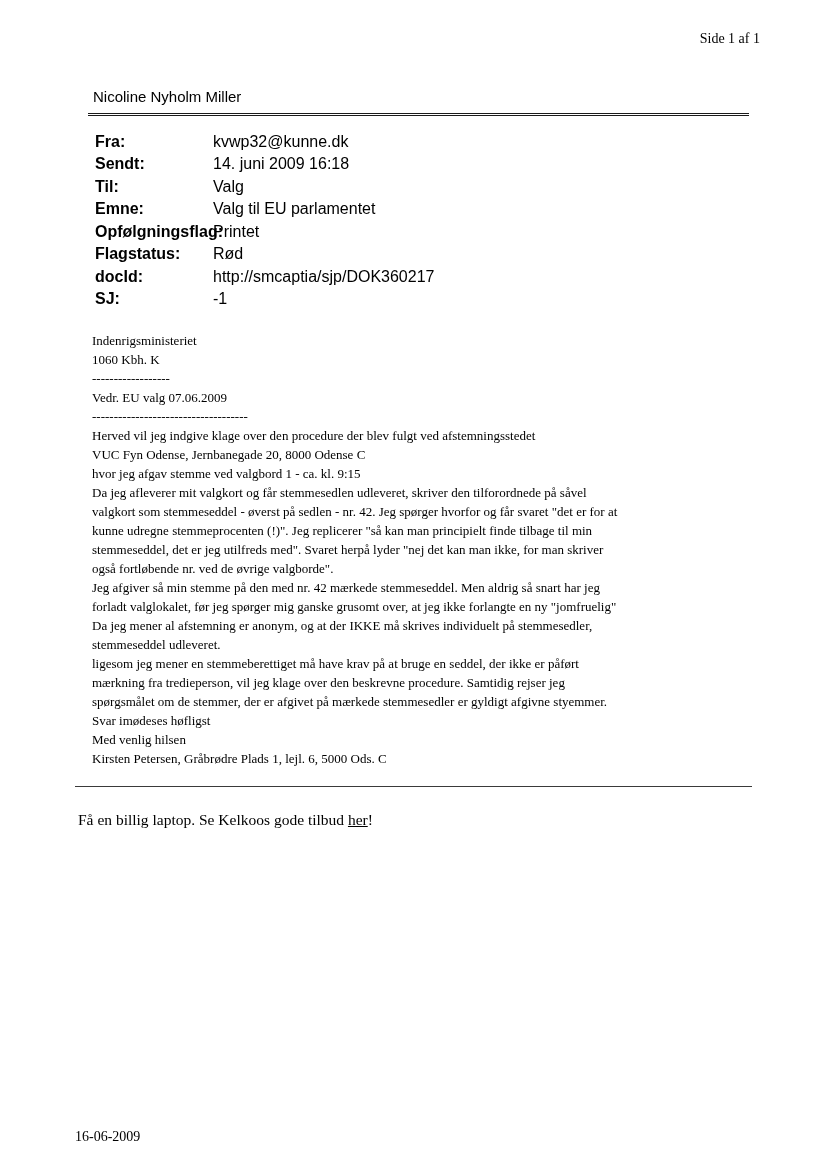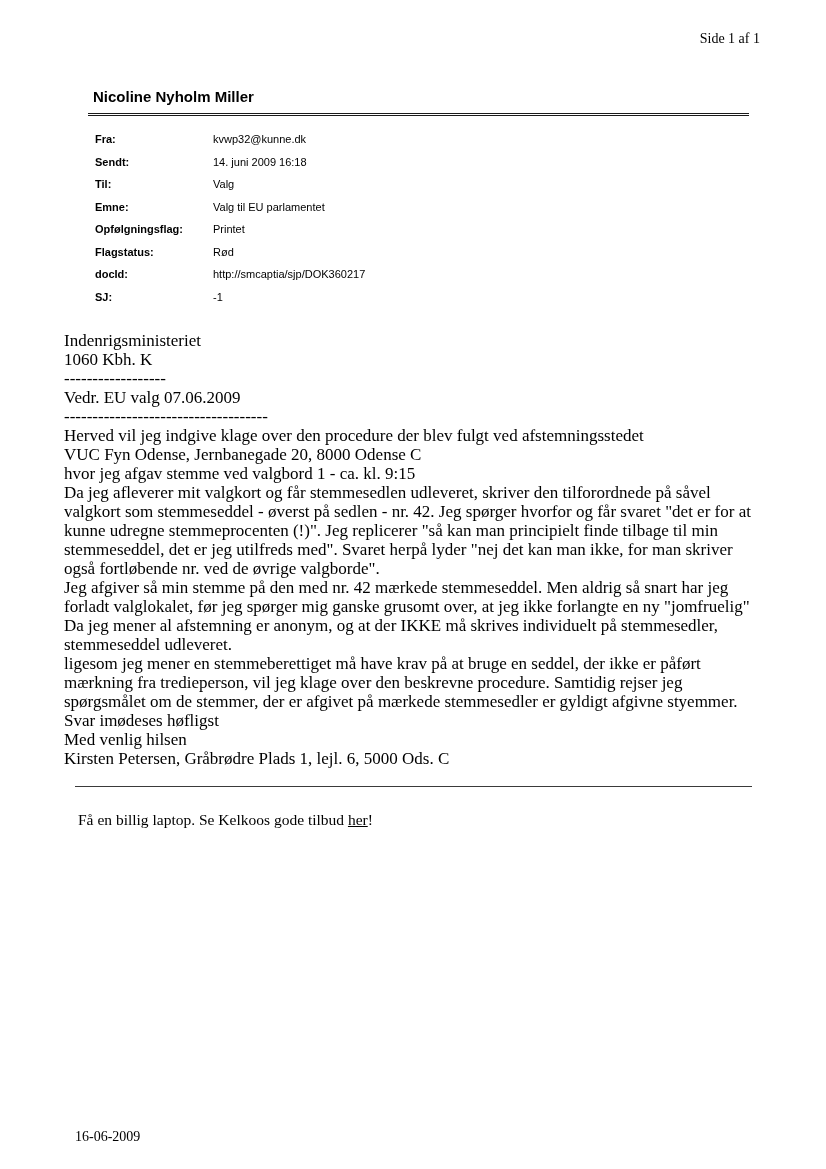--- a/index.html
+++ b/index.html
@@ -21,51 +21,51 @@
   }
 
   .email-header {
     position: absolute;
     left: 88px;
     top: 88px;
     width: 661px;
     font-family: "Liberation Sans", sans-serif;
   }
   .owner {
-    font-weight: bold;
+    font-weight: normal;
     font-size: 15px;
     padding-left: 5px;
     margin-bottom: 8px;
   }
   .header-rule {
     height: 3px;
     border-top: 1px solid #1a1a1a;
     border-bottom: 1px solid #1a1a1a;
     margin-bottom: 12px;
   }
   .field-row {
     display: flex;
-    align-items: center;
+    align-items: flex-end;
     height: 22.5px;
     padding-left: 7px;
-    font-size: 11px;
+    font-size: 16px;
   }
   .field-label {
     width: 118px;
     flex: 0 0 118px;
     font-weight: bold;
   }
   .field-value { white-space: nowrap; }
 
   .email-body {
     position: absolute;
-    left: 64px;
+    left: 92px;
     top: 331px;
     width: 690px;
-    font-size: 17px;
+    font-size: 13px;
     line-height: 19px;
   }
   .body-line { white-space: nowrap; min-height: 19px; }
 
   .separator-rule {
     position: absolute;
     left: 75px;
     top: 786px;
     width: 677px;
     border-top: 1.5px solid #3a3a3a;

